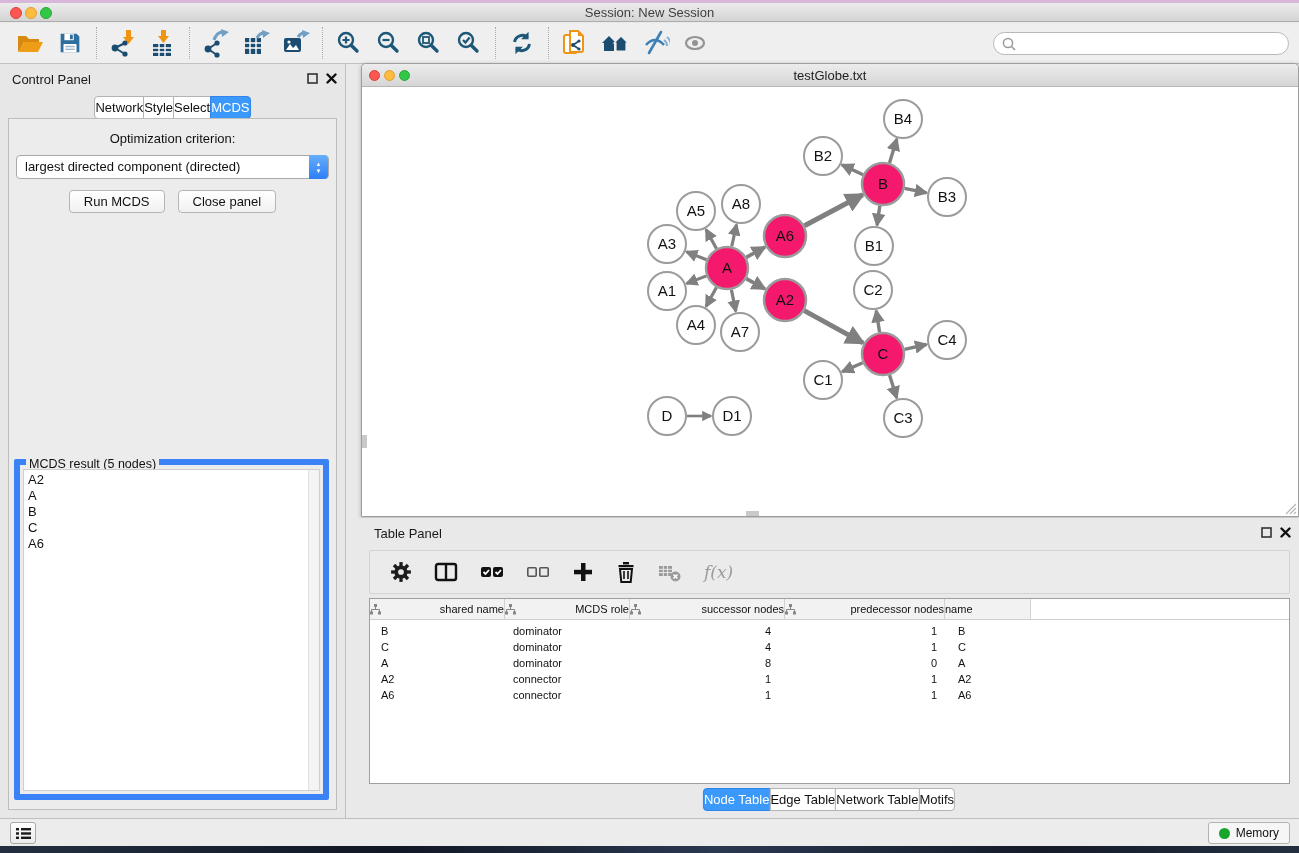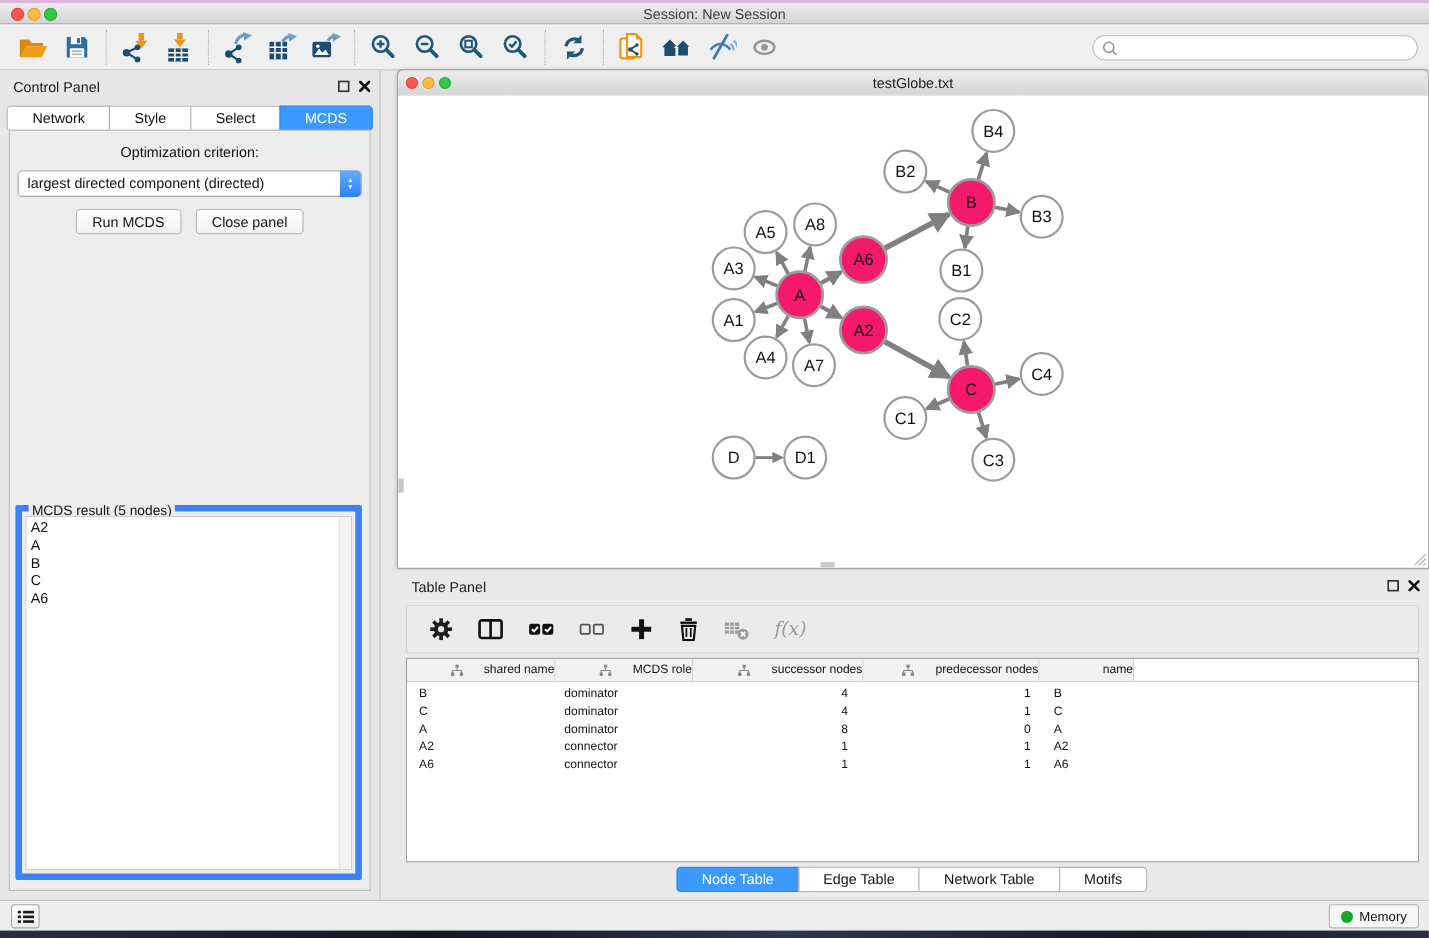--- a/index.html
+++ b/index.html
@@ -33,21 +33,21 @@
 
   
   .main { position:absolute; top:64px; left:0; right:0; bottom:35px; display:flex; }
 
   
   .control-panel { position:relative; width:346px; background:#e7e7e7; border-right:1px solid #bfbfbf; }
   .cp-title { position:absolute; top:8px; left:12px; font-size:13px; color:#1a1a1a; }
   .win-icons { position:absolute; top:9px; right:8px; display:flex; gap:8px; align-items:center; }
   .cp-tabs { position:absolute; top:32px; left:0; right:0; display:flex; justify-content:center; }
   .seg-btn { background:#fff; border:1px solid #b3b3b3; font-size:13px; color:#111;
-    padding:3px 22px; margin-left:-1px; cursor:default; font-family:inherit; }
+    padding:3px 0; margin-left:-1px; cursor:default; font-family:inherit; }
   .seg-btn:first-child { border-radius:4px 0 0 4px; margin-left:0; }
   .seg-btn:last-child { border-radius:0 4px 4px 0; }
   .seg-btn.active { background:#3b99fc; border-color:#2f86e8; color:#fff; }
   .cp-body { position:absolute; left:8px; right:8px; top:54px; bottom:8px;
     background:#ececec; border:1px solid #bdbdbd; }
   .opt-label { margin-top:12px; text-align:center; font-size:13px; color:#111; }
   .combo { position:relative; width:313px; height:24px; margin:9px auto 0; background:#fff;
     border:1px solid #a9a9a9; border-radius:4px; font-size:13px; line-height:22px;
     padding-left:8px; color:#111; }
   .combo-step { position:absolute; right:0; top:-1px; bottom:-1px; width:19px; border-radius:0 4px 4px 0;
@@ -89,21 +89,21 @@
   .table-panel { position:absolute; left:13px; right:0; top:454px; bottom:6px; background:#e9e9e9; }
   .tp-title { position:absolute; top:8px; left:15px; font-size:13px; color:#1a1a1a; }
   .tp-toolbar { position:absolute; left:10px; right:9px; top:32px; height:44px;
     background:#ebebeb; border:1px solid #d4d4d4; border-radius:2px;
     display:flex; align-items:center; gap:22px; padding-left:20px; }
   .fx { font-family:"DejaVu Serif","Liberation Serif",serif; font-style:italic;
     font-size:17px; color:#9a9a9a; }
   .tp-table { position:absolute; left:10px; right:9px; top:80px; height:186px;
     background:#fff; border:1px solid #9f9f9f; overflow:hidden; }
   .thead { display:flex; height:21px; border-bottom:1px solid #cfcfcf; }
-  .th { display:flex; align-items:center; justify-content:flex-end; gap:19px; font-size:11px;
+  .th { display:flex; align-items:center; justify-content:space-between; gap:19px; font-size:11px;
     color:#111; background:#f2f2f2; border-right:1px solid #d2d2d2; }
   .tr { display:flex; height:16px; }
   .td { font-size:11px; line-height:16px; color:#111; white-space:nowrap; overflow:hidden; }
   .td.l { padding-left:11px; text-align:left; }
   .td.l2 { padding-left:8px; text-align:left; }
   .td.r { padding-right:14px; text-align:right; }
   .td.r2 { padding-right:8px; text-align:right; }
   .td.n { padding-left:13px; text-align:left; }
   .tbody { padding-top:3px; }
   .tp-tabs { position:absolute; bottom:1px; left:50%; transform:translateX(-50%); display:flex; }

